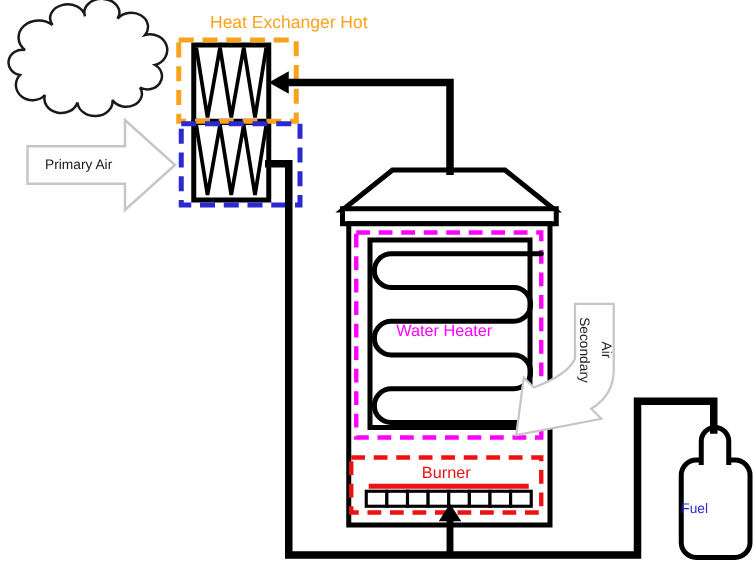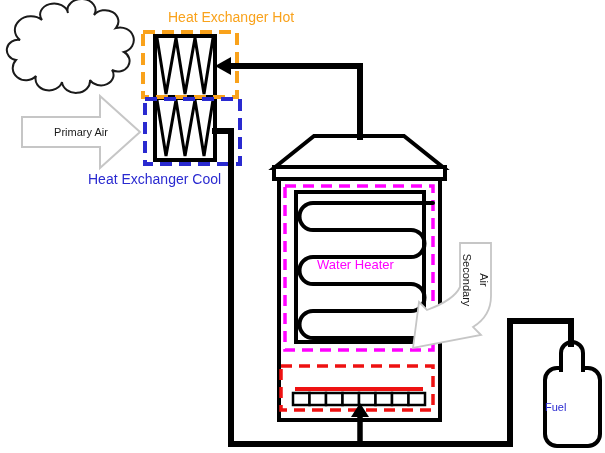--- a/index.html
+++ b/index.html
@@ -4,21 +4,21 @@
 <style>
   html,body{margin:0;padding:0;background:#fff;}
   #stage{
     position:relative;width:605px;height:453px;background:#fff;
     font-family:"Liberation Sans",sans-serif;overflow:hidden;
   }
   #stage svg{position:absolute;left:0;top:0;}
   .lbl{position:absolute;white-space:nowrap;line-height:1.15;}
   .lbl-hot{left:168px;top:9px;font-size:14px;color:var(--hot-accent);}
   .lbl-cool{left:88px;top:171px;font-size:14px;color:var(--cool-accent);}
-  .lbl-primary{left:36px;top:126px;width:90px;text-align:center;font-size:11px;color:var(--label-dark);}
+  .lbl-primary{left:36px;top:126px;width:90px;text-align:left;font-size:11px;color:var(--label-dark);}
   .lbl-water{left:317px;top:258px;font-size:13px;color:var(--water-accent);}
   .lbl-burner{left:281px;top:371px;width:152px;text-align:center;font-size:13px;color:var(--burner-accent);}
   .lbl-fuel{left:545px;top:401px;width:55px;text-align:left;font-size:11px;color:var(--cool-accent);}
   .lbl-sec1{left:467px;top:280px;font-size:11px;color:var(--label-dark);
             transform:translate(-50%,-50%) rotate(90deg);}
   .lbl-sec2{left:484px;top:280px;font-size:11px;color:var(--label-dark);
             transform:translate(-50%,-50%) rotate(90deg);}
 </style>
 </head>
 <body>
@@ -82,19 +82,19 @@
 
       <line x1="360" y1="446" x2="360" y2="415" stroke="#000" stroke-width="5.5"></line>
       <polygon points="360,403 351,417 369,417" fill="#000"></polygon>
     </g>
 
     <path d="M 460 243 L 491 243 L 491 296 Q 491 316 473 327 L 481 335 L 413 348
          L 419 302 L 427 310 Q 454 300 460 287 Z" fill="#ffffff" style="stroke:var(--air-arrow)" stroke-width="1.8"></path>
   </svg>
 
   <div class="lbl lbl-hot">Heat Exchanger Hot</div>
-  <div class="lbl lbl-cool">Heat Exchanger Cool</div>
   <div class="lbl lbl-primary">Primary Air</div>
   <div class="lbl lbl-water">Water Heater</div>
+  <div class="lbl lbl-burner">Burner</div>
   <div class="lbl lbl-fuel">Fuel</div>
   <div class="lbl lbl-sec1">Secondary</div>
   <div class="lbl lbl-sec2">Air</div>
 </div>
 
 </body></html>

